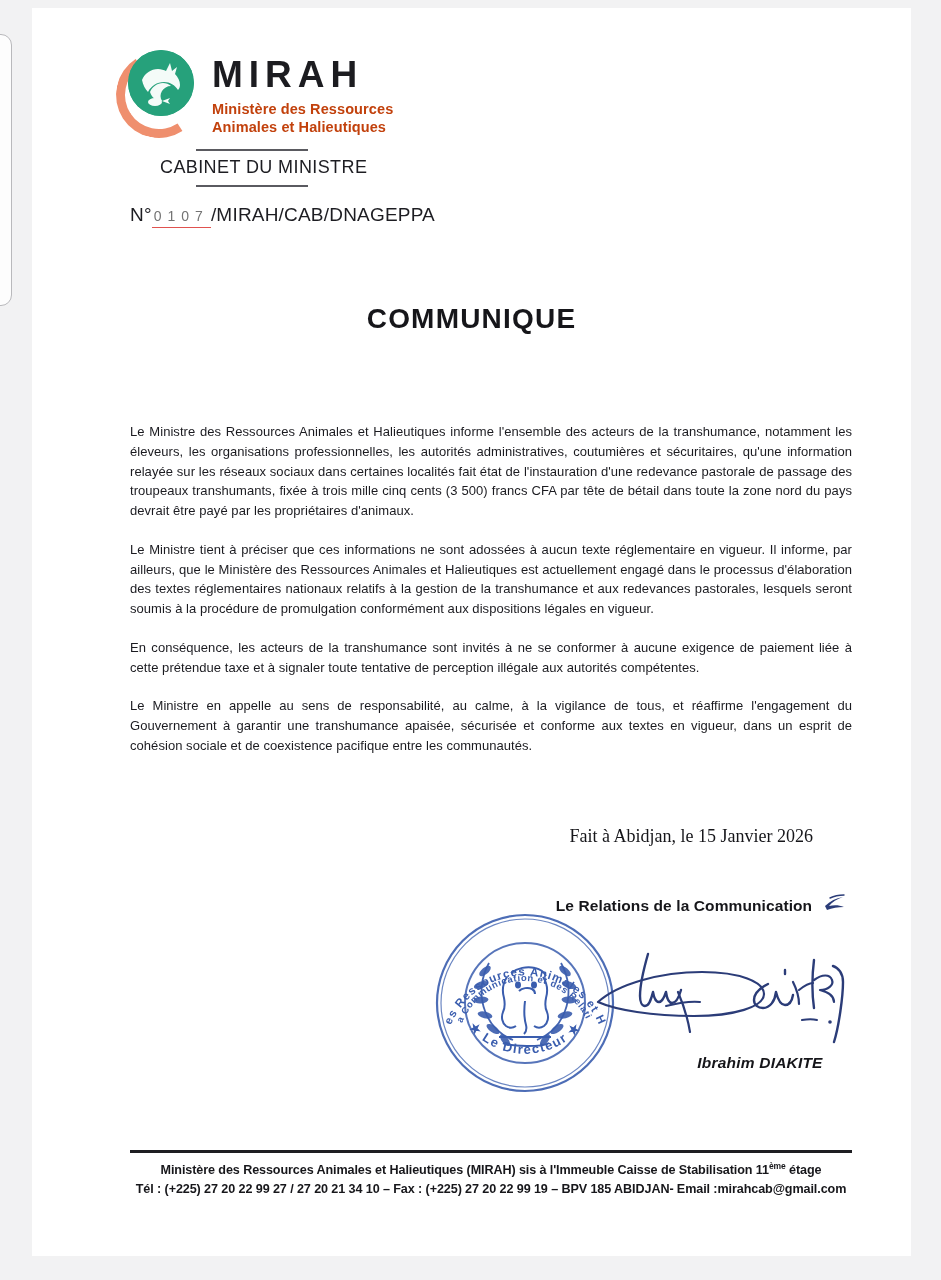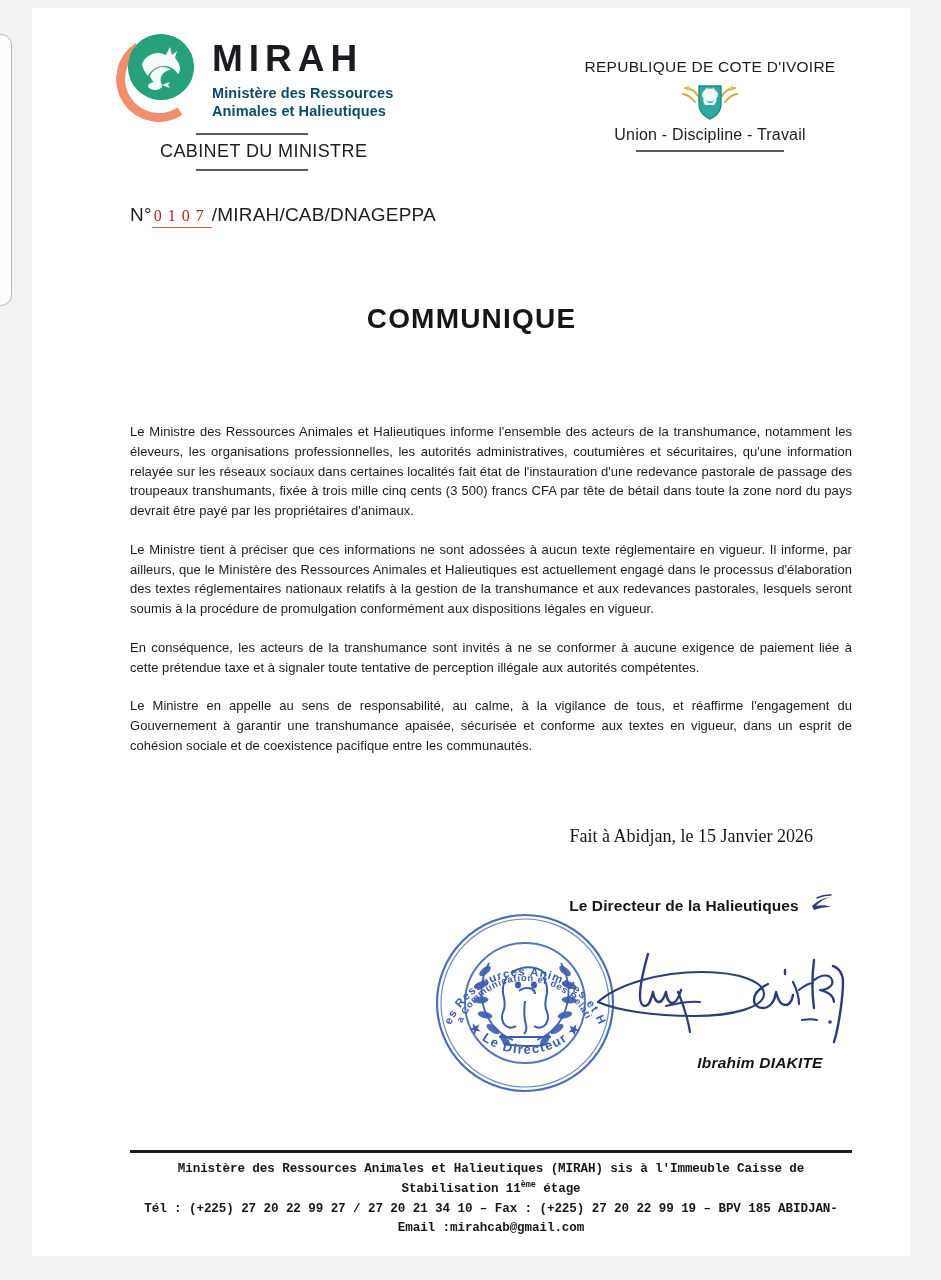--- a/index.html
+++ b/index.html
@@ -31,21 +31,21 @@
     background: #ffffff;
   }
 
   
   .header {
     position: relative;
     height: 165px;
   }
   .hdr-left {
     position: absolute;
-    left: 82px; top: 22px;
+    left: 82px; top: 38px;
     width: 360px;
   }
   .logo-row { display: flex; align-items: center; }
   .logo-mark {
     position: relative;
     width: 92px; height: 96px;
     flex: 0 0 92px;
   }
   .logo-arc {
     position: absolute; left: 2px; top: 6px;
@@ -68,21 +68,21 @@
   .brand {
     font-size: 37px;
     font-weight: 700;
     letter-spacing: 6px;
     color: #1c1c20;
     line-height: 1;
   }
   .brand-sub {
     font-size: 14.5px;
     font-weight: 700;
-    color: #0c4a6e;
+    color: #c2410c;
     line-height: 1.24;
     margin-top: 8px;
     letter-spacing: .1px;
   }
   .rule-short {
     width: 112px; height: 2px;
     background: #5a5a60;
     margin: 7px 0 0 82px;
   }
   .cabinet {
@@ -134,24 +134,24 @@
     font-size: 19px;
     color: #1d1d22;
   }
   .ref-no { letter-spacing: .2px; }
   .ref-num-wrap {
     position: relative;
     display: inline-block;
     padding: 0 2px;
   }
   .ref-num {
-    color: #b91c1c;
-    font-size: 16px;
+    color: #737373;
+    font-size: 14px;
     letter-spacing: 6px;
-    font-family: Liberation Serif, serif;
+    font-family: Liberation Sans, sans-serif;
   }
   .ref-underline {
     position: absolute;
     left: 0; right: 0; bottom: -2px;
     height: 1.5px;
     background: #e0524f;
   }
   .ref-rest { letter-spacing: .2px; }
 
   
@@ -244,21 +244,20 @@
     background: #1e1e22;
     margin-bottom: 7px;
   }
   .footer-line {
     text-align: center;
     font-size: 12.6px;
     font-weight: 700;
     color: #17171b;
     line-height: 1.55;
     letter-spacing: -.1px;
-    font-family: Liberation Mono, monospace;
   }
   .footer-line sup { font-size: 8.5px; }
 </style>
 </head>
 <body>
 
 <div id="screen">
 
   <div class="edge-card"></div>
 
@@ -286,35 +285,20 @@
               <div>Ministère des Ressources</div>
               <div>Animales et Halieutiques</div>
             </div>
           </div>
         </div>
         <div class="rule-short"></div>
         <div class="cabinet">CABINET DU MINISTRE</div>
         <div class="rule-short2"></div>
       </div>
 
-      <div class="hdr-right">
-        <div class="rep-title">REPUBLIQUE DE COTE D'IVOIRE</div>
-        <div class="coat">
-          <svg width="62" height="40" viewBox="0 0 62 40">
-            <path d="M6 6c5 0 10 3 13 8M56 6c-5 0-10 3-13 8M4 12c5 1 9 4 12 8M58 12c-5 1-9 4-12 8" stroke="#c9b24a" stroke-width="2" fill="none" stroke-linecap="round"></path>
-            <path d="M9 3l4 6-6-1zM53 3l-4 6 6-1z" fill="#d8c55e"></path>
-            <path d="M20 4h22v18c0 8-6 13-11 15-5-2-11-7-11-15z" fill="#2fa8a0" stroke="#1d8c86" stroke-width="1.4"></path>
-            <ellipse cx="31" cy="13" rx="8" ry="6.5" fill="#f2fbfa"></ellipse>
-            <path d="M25 15c2 4 4 6 6 6s5-2 6-6c1 3 0 6-2 8h-9c-2-2-2-5-1-8z" fill="#eef9f8"></path>
-            <path d="M27 10c-1-2 0-4 2-4M35 10c1-2 0-4-2-4" stroke="#cfe8e6" stroke-width="1.2" fill="none"></path>
-          </svg>
-        </div>
-        <div class="devise">Union - Discipline - Travail</div>
-        <div class="rule-devise"></div>
-      </div>
     </div>
 
     <div class="refline">
       <span class="ref-no">N°</span>
       <span class="ref-num-wrap">
         <span class="ref-num">0107</span>
         <span class="ref-underline"></span>
       </span>
       <span class="ref-rest">/MIRAH/CAB/DNAGEPPA</span>
     </div>
@@ -389,21 +373,21 @@
         </g>
         <g stroke="#3a5dae" stroke-width="2" fill="none">
           <path d="M72 132h52"></path>
           <path d="M76 138c8 4 40 4 46 0"></path>
         </g>
       </svg>
     </div>
 
     <div class="sig-block">
       <div class="sig-title sig-title-row2">
-        <span>Le Directeur de la Halieutiques</span>
+        <span>Le Relations de la Communication</span>
         <span class="paraph">
           <svg width="26" height="18" viewBox="0 0 26 18">
             <path d="M3 12c5-5 11-8 18-9-6 2-11 5-14 9 5-1 10-1 15 1-6 0-12 1-17 3z" fill="#2b3c78"></path>
             <path d="M8 4c4-2 9-3 14-3" stroke="#2b3c78" stroke-width="1.4" fill="none" stroke-linecap="round"></path>
           </svg>
         </span>
       </div>
 
       <div class="signature-art">
         <svg width="280" height="120" viewBox="0 0 280 120">

